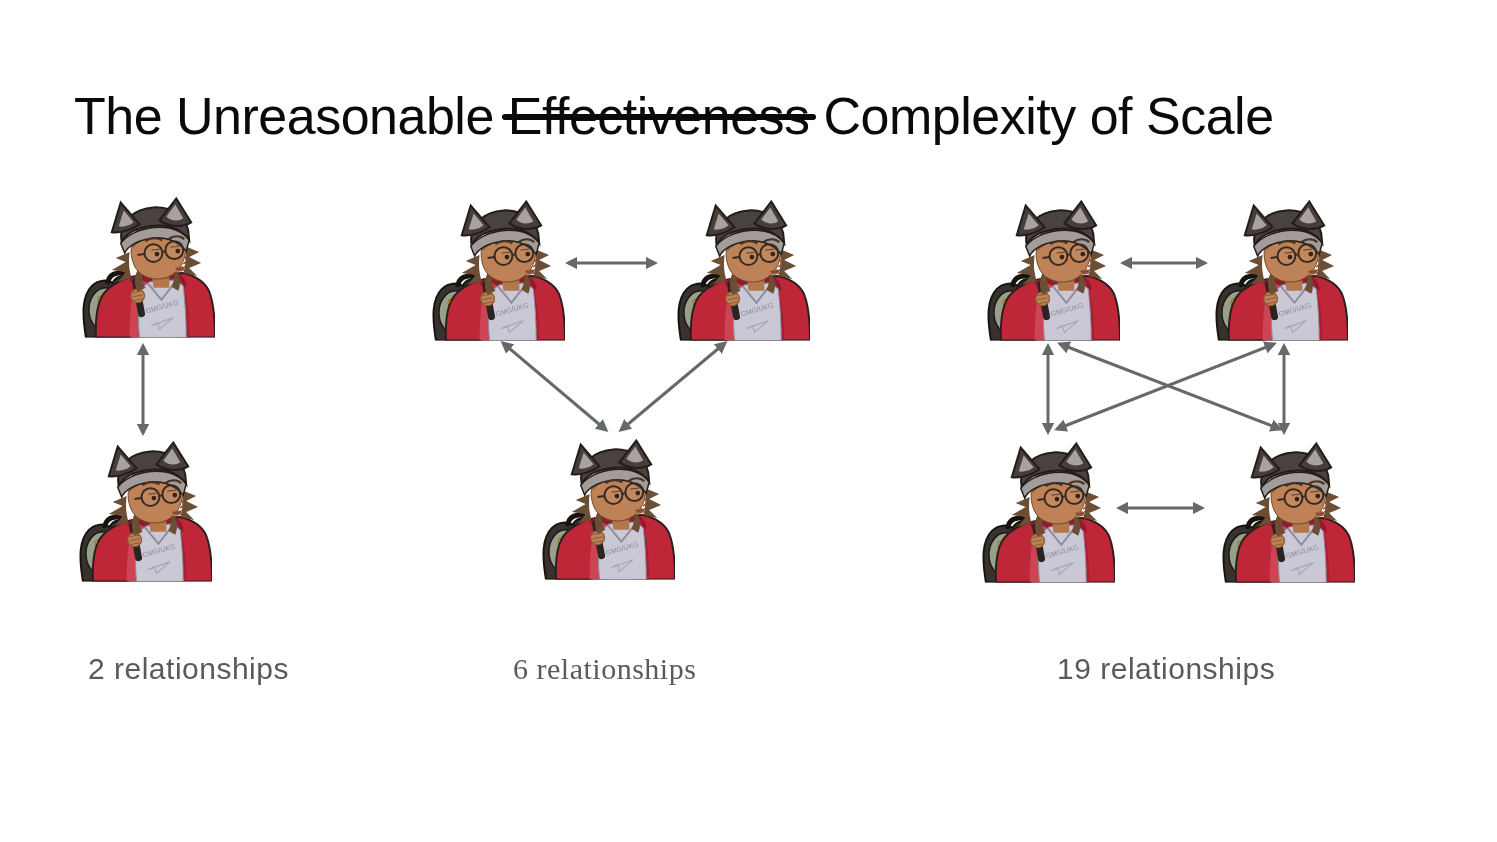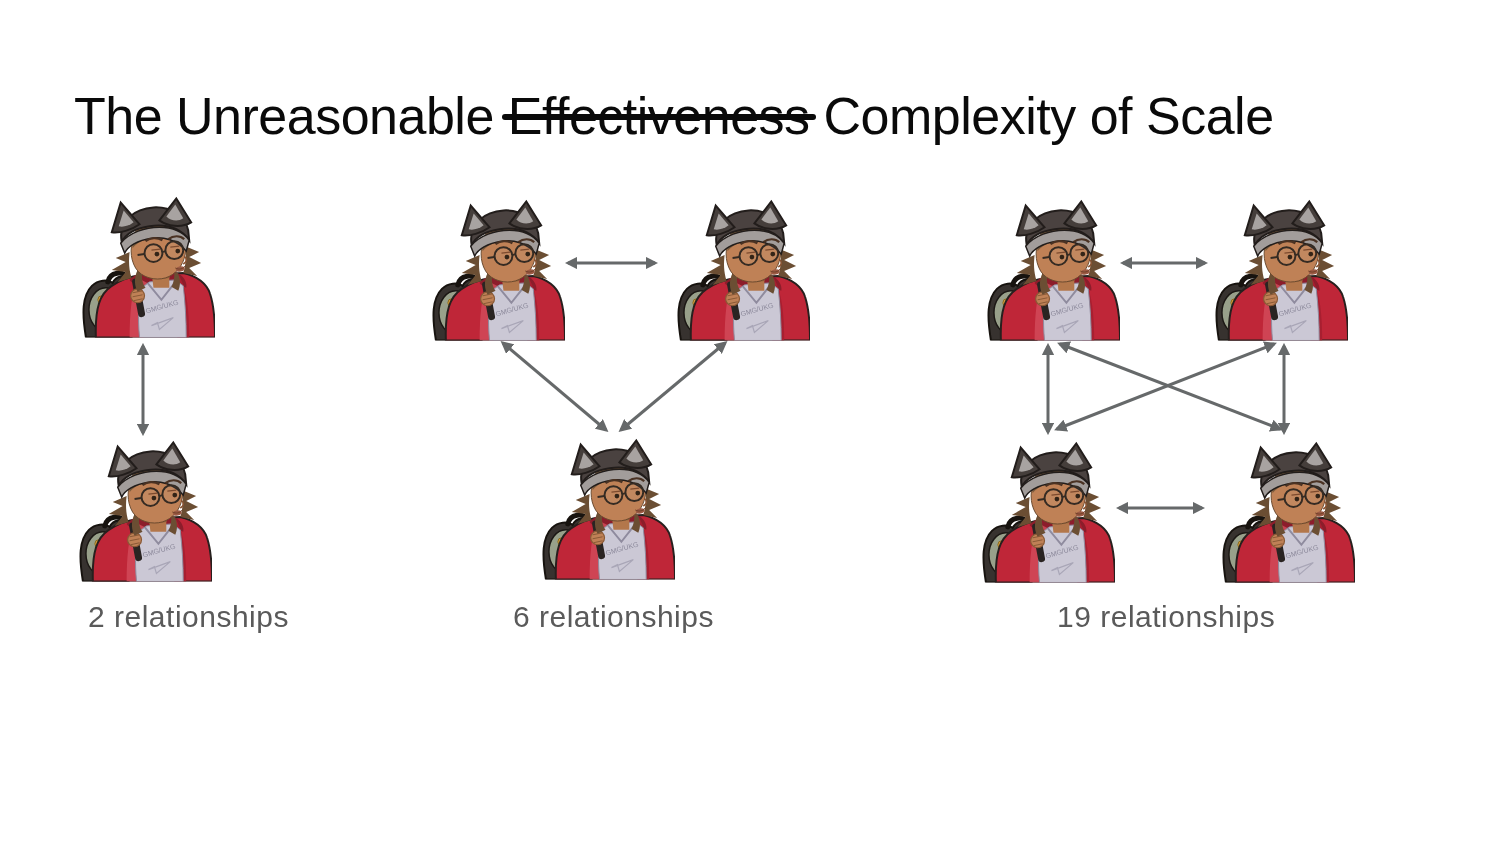--- a/index.html
+++ b/index.html
@@ -17,21 +17,21 @@
   }
   .strike{position:relative;display:inline-block;}
   .strike::after{
     content:"";position:absolute;left:-6px;right:-6px;top:46%;
     height:6px;background:#0a0a0a;border-radius:3px;
   }
   .person{position:absolute;width:135px;height:142px;}
   .arrows{position:absolute;left:0;top:0;width:1497px;height:842px;pointer-events:none;}
   .arrows line{stroke:#66696a;stroke-width:3;}
   .rel-label{
-    position:absolute;top:600px;
+    position:absolute;top:652px;
     font-size:30px;color:#5a5a5a;letter-spacing:0.5px;
     white-space:pre;
   }
   .defs-holder{position:absolute;width:0;height:0;overflow:hidden;}
 </style>
 </head>
 <body>
 
 <div class="slide">
 
@@ -143,16 +143,16 @@
       <use href="#person-symbol"></use>
     </svg>
   <svg class="person" style="left:980px;top:441px;" viewBox="0 0 136 142">
       <use href="#person-symbol"></use>
     </svg>
   <svg class="person" style="left:1220px;top:441px;" viewBox="0 0 136 142">
       <use href="#person-symbol"></use>
     </svg>
 
   <div class="rel-label" style="left:88px;">2 relationships</div>
-  <div class="rel-label" style="left:513px;">6 relationships</div>
+  <div class="rel-label" style="left:513px;font-family:Liberation Serif, serif;">6 relationships</div>
   <div class="rel-label" style="left:1057px;">19 relationships</div>
 
 </div>
 
 </body></html>

